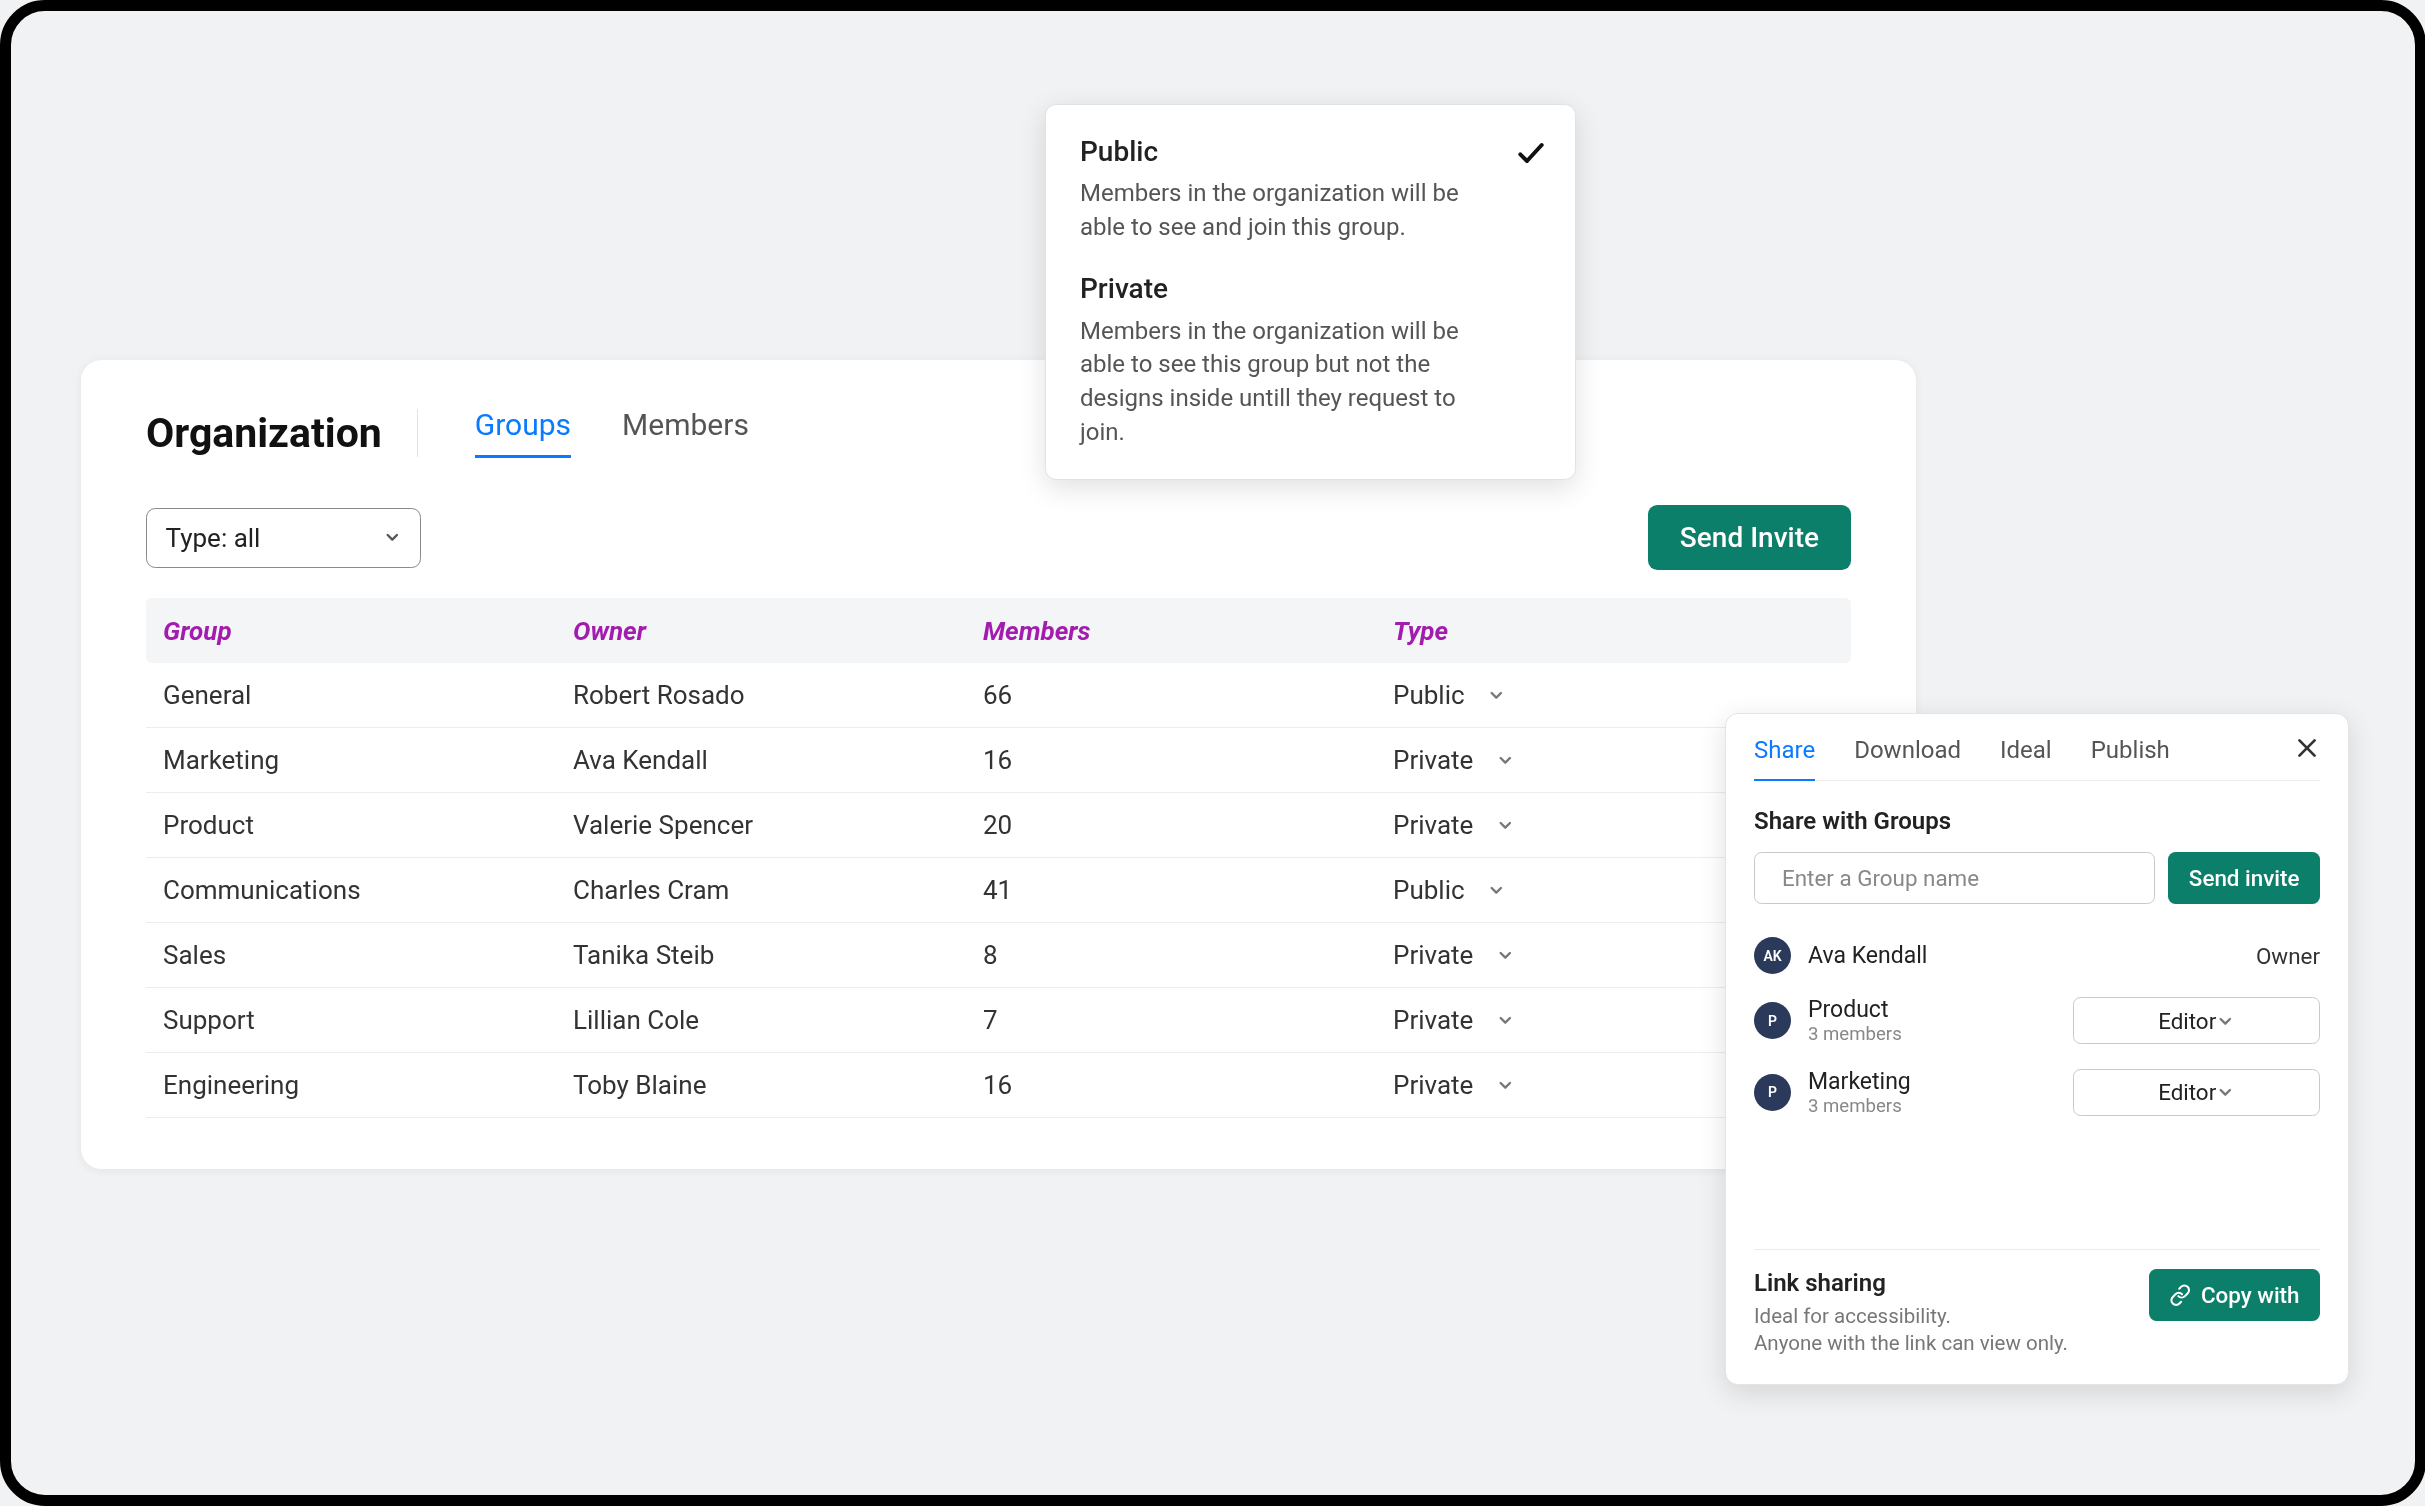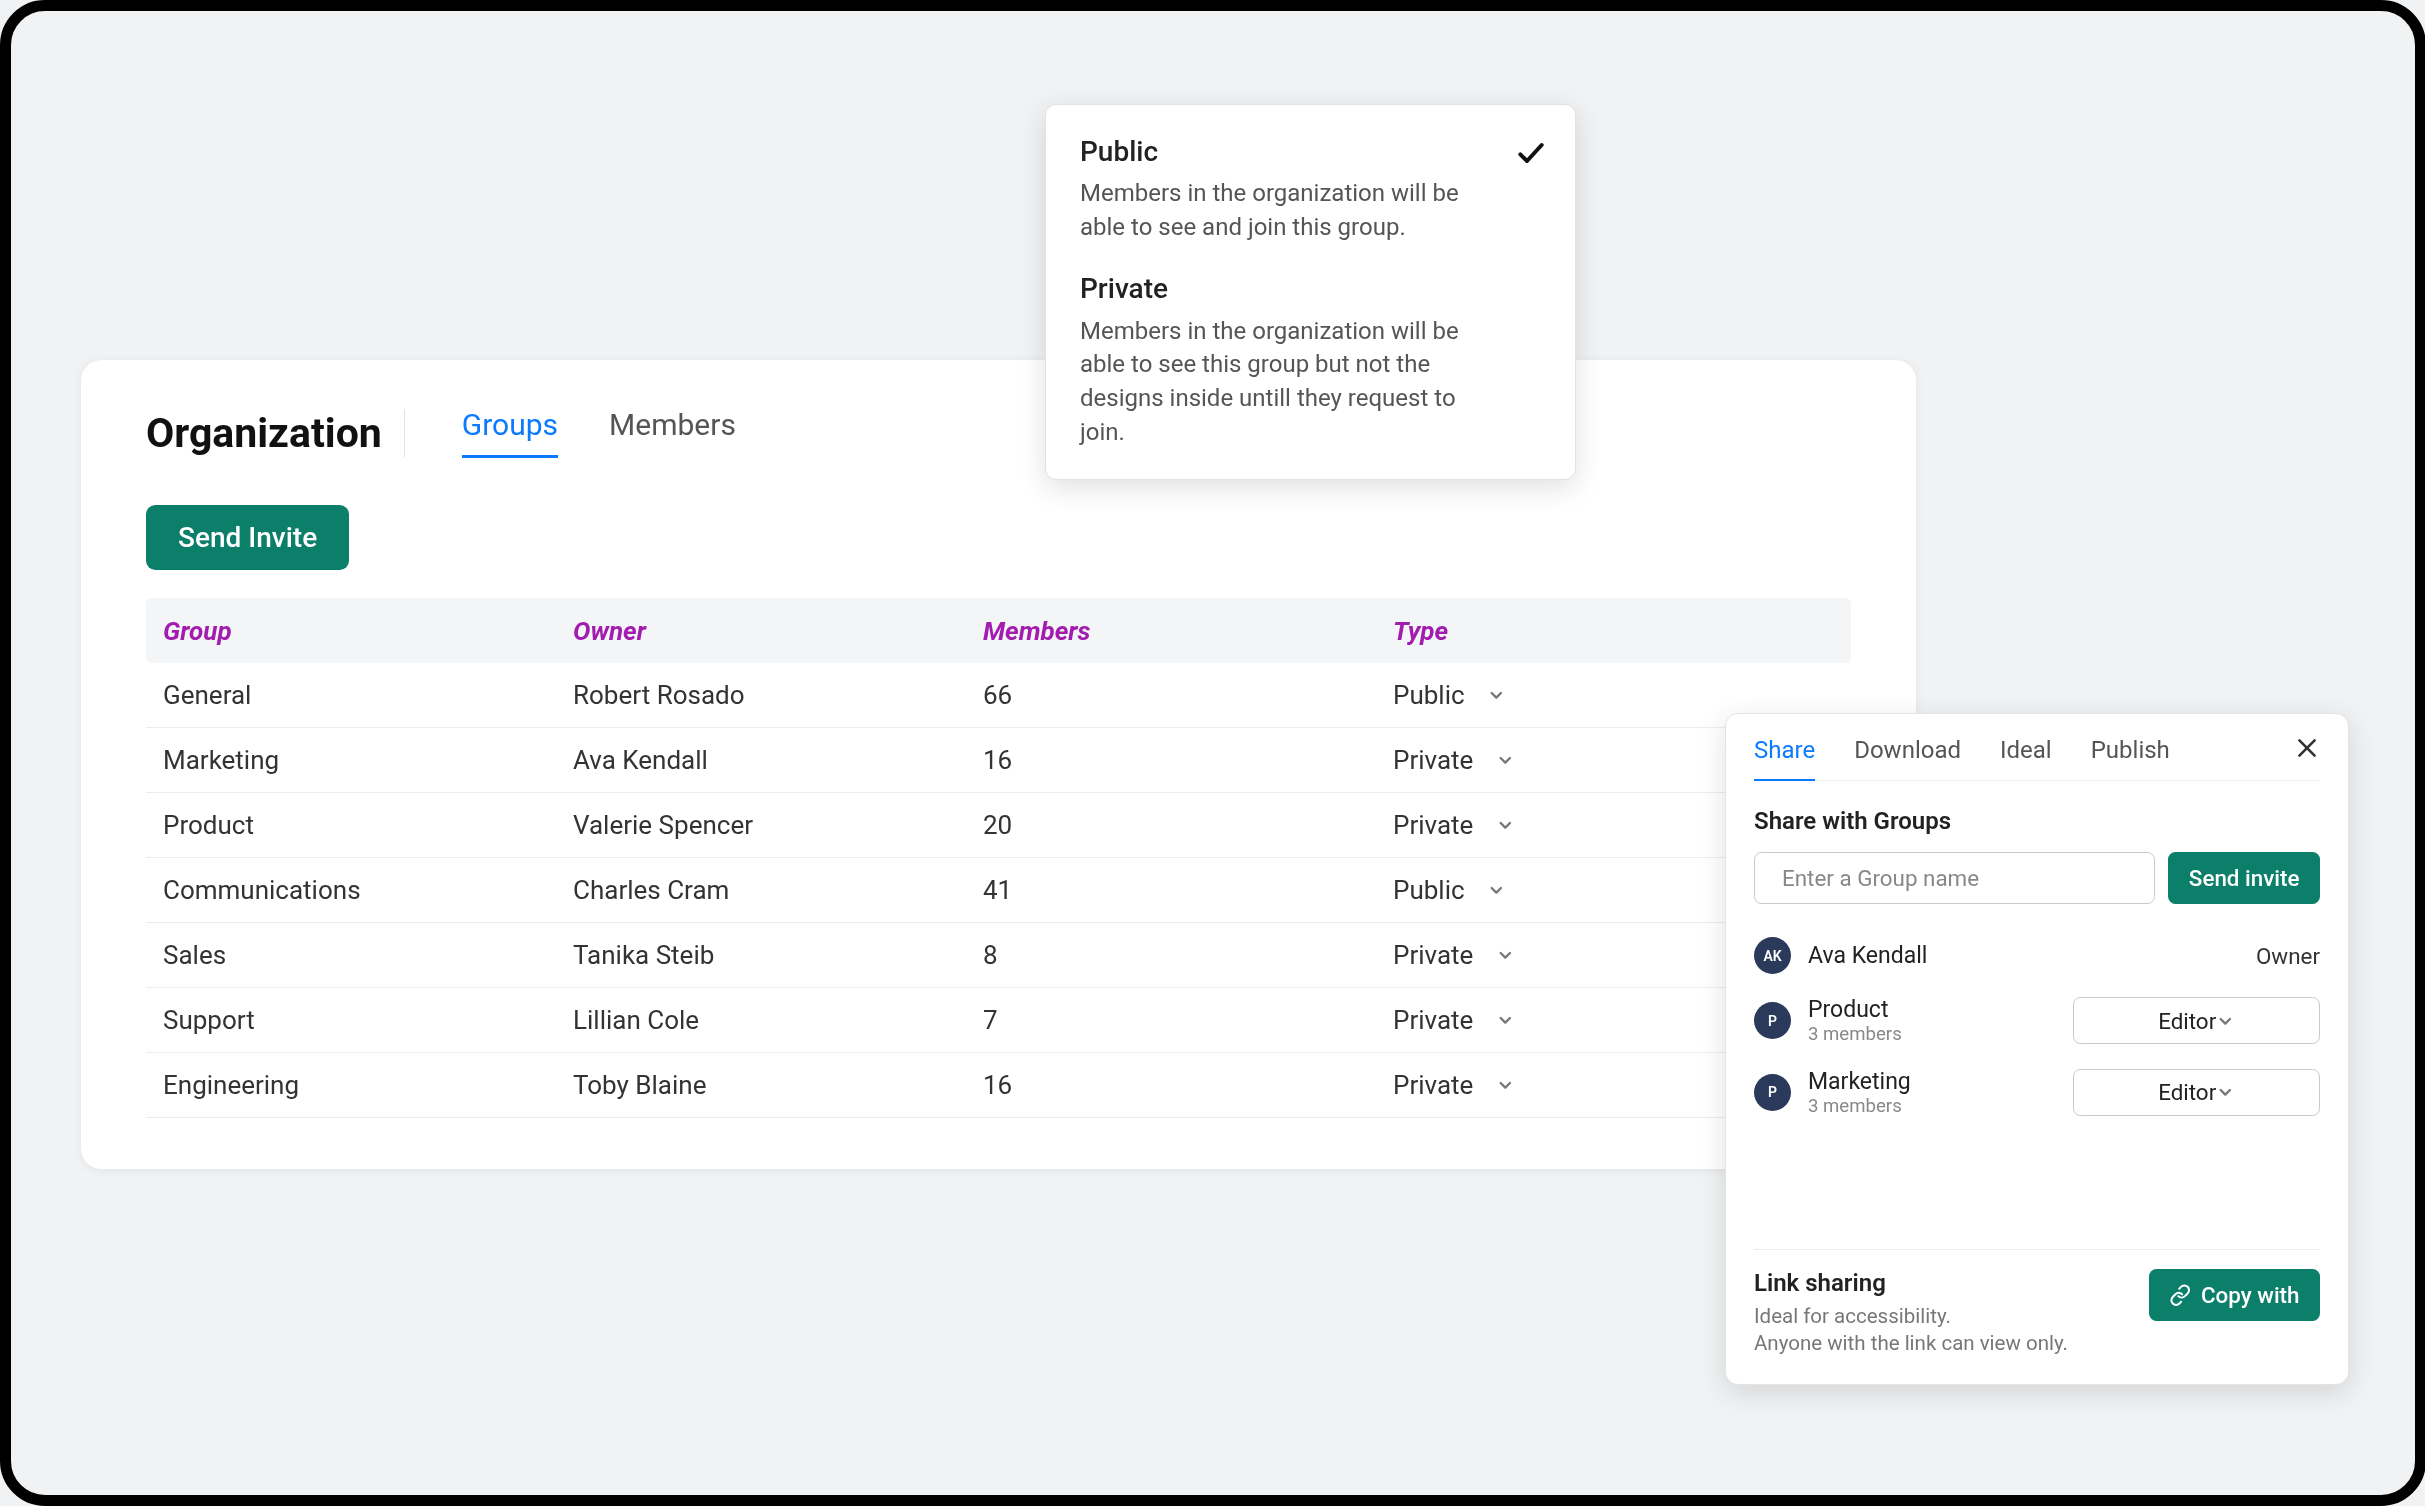--- a/index.html
+++ b/index.html
@@ -19,21 +19,21 @@
     position: absolute;
     left: 70px;
     top: 349px;
     width: 1835px;
     background: #fff;
     border-radius: 20.5px;
     box-shadow: 0 1.9px 9.3px rgba(0,0,0,0.06);
     padding: 47px 65px 51px 65px;
   }
   .org-header { display: flex; align-items: center; gap: 35px; margin-bottom: 47px; }
-  .org-title { font-size: 41px; font-weight: 700; color: #111; padding-right: 22px; border-right: 0.9px solid #e3e3e3; }
+  .org-title { font-size: 41px; font-weight: 700; color: #111; padding-right: 35px; border-right: 0.9px solid #e3e3e3; }
   .org-tabs { display: flex; gap: 51px; margin-left: 22px; }
   .org-tab { font-size: 30px; color: #555; padding-bottom: 13px; border-bottom: 3.7px solid transparent; cursor: pointer; }
   .org-tab.active { color: #0a7aff; border-bottom-color: #0a7aff; }
 
   .filter-row { display: flex; align-items: center; justify-content: space-between; margin-bottom: 28px; }
   .type-select {
     display: flex; align-items: center; justify-content: space-between;
     width: 275px; height: 60px;
     border: 1.9px solid #8a8a8a; border-radius: 9.3px;
     padding: 0 18.6px; font-size: 26px; color: #222; cursor: pointer;
@@ -128,20 +128,28 @@
   <div class="org-panel">
     <div class="org-header">
       <div class="org-title">Organization</div>
       <div class="org-tabs" id="org-tabs">
           <div class="org-tab active">Groups</div>
           <div class="org-tab">Members</div>
         </div>
     </div>
 
     <div class="filter-row">
+      <div class="type-select">
+        <span>Type: all</span>
+        <span class="chev">
+          <svg viewBox="0 0 24 24" fill="none" stroke="#555" stroke-width="3" stroke-linecap="round" stroke-linejoin="round">
+              <polyline points="6 9 12 15 18 9"></polyline>
+            </svg>
+        </span>
+      </div>
       <button class="btn-primary">
         <span>Send Invite</span>
       </button>
     </div>
 
     <div class="tbl">
       <div class="tbl-head">
         <div class="th">Group</div>
         <div class="th">Owner</div>
         <div class="th">Members</div>

